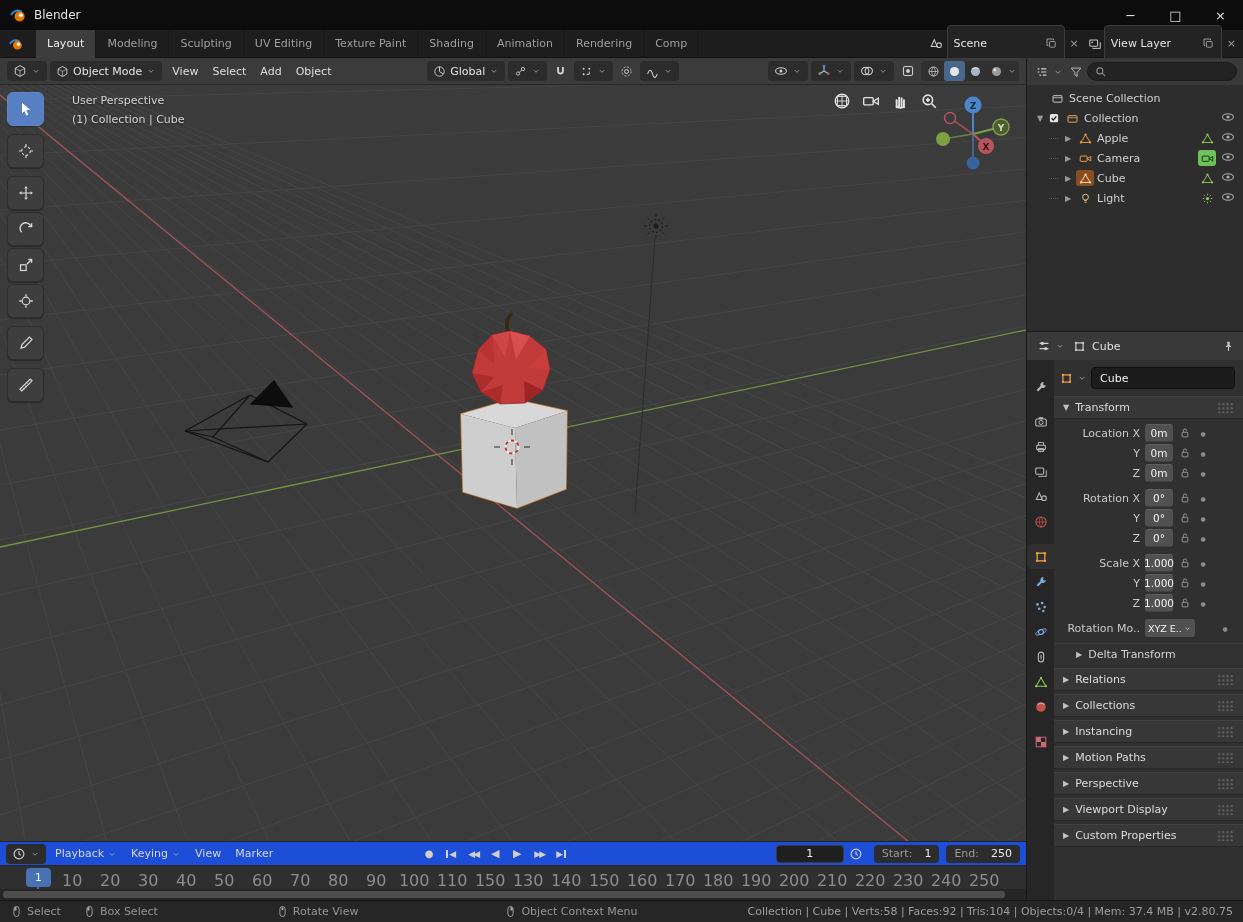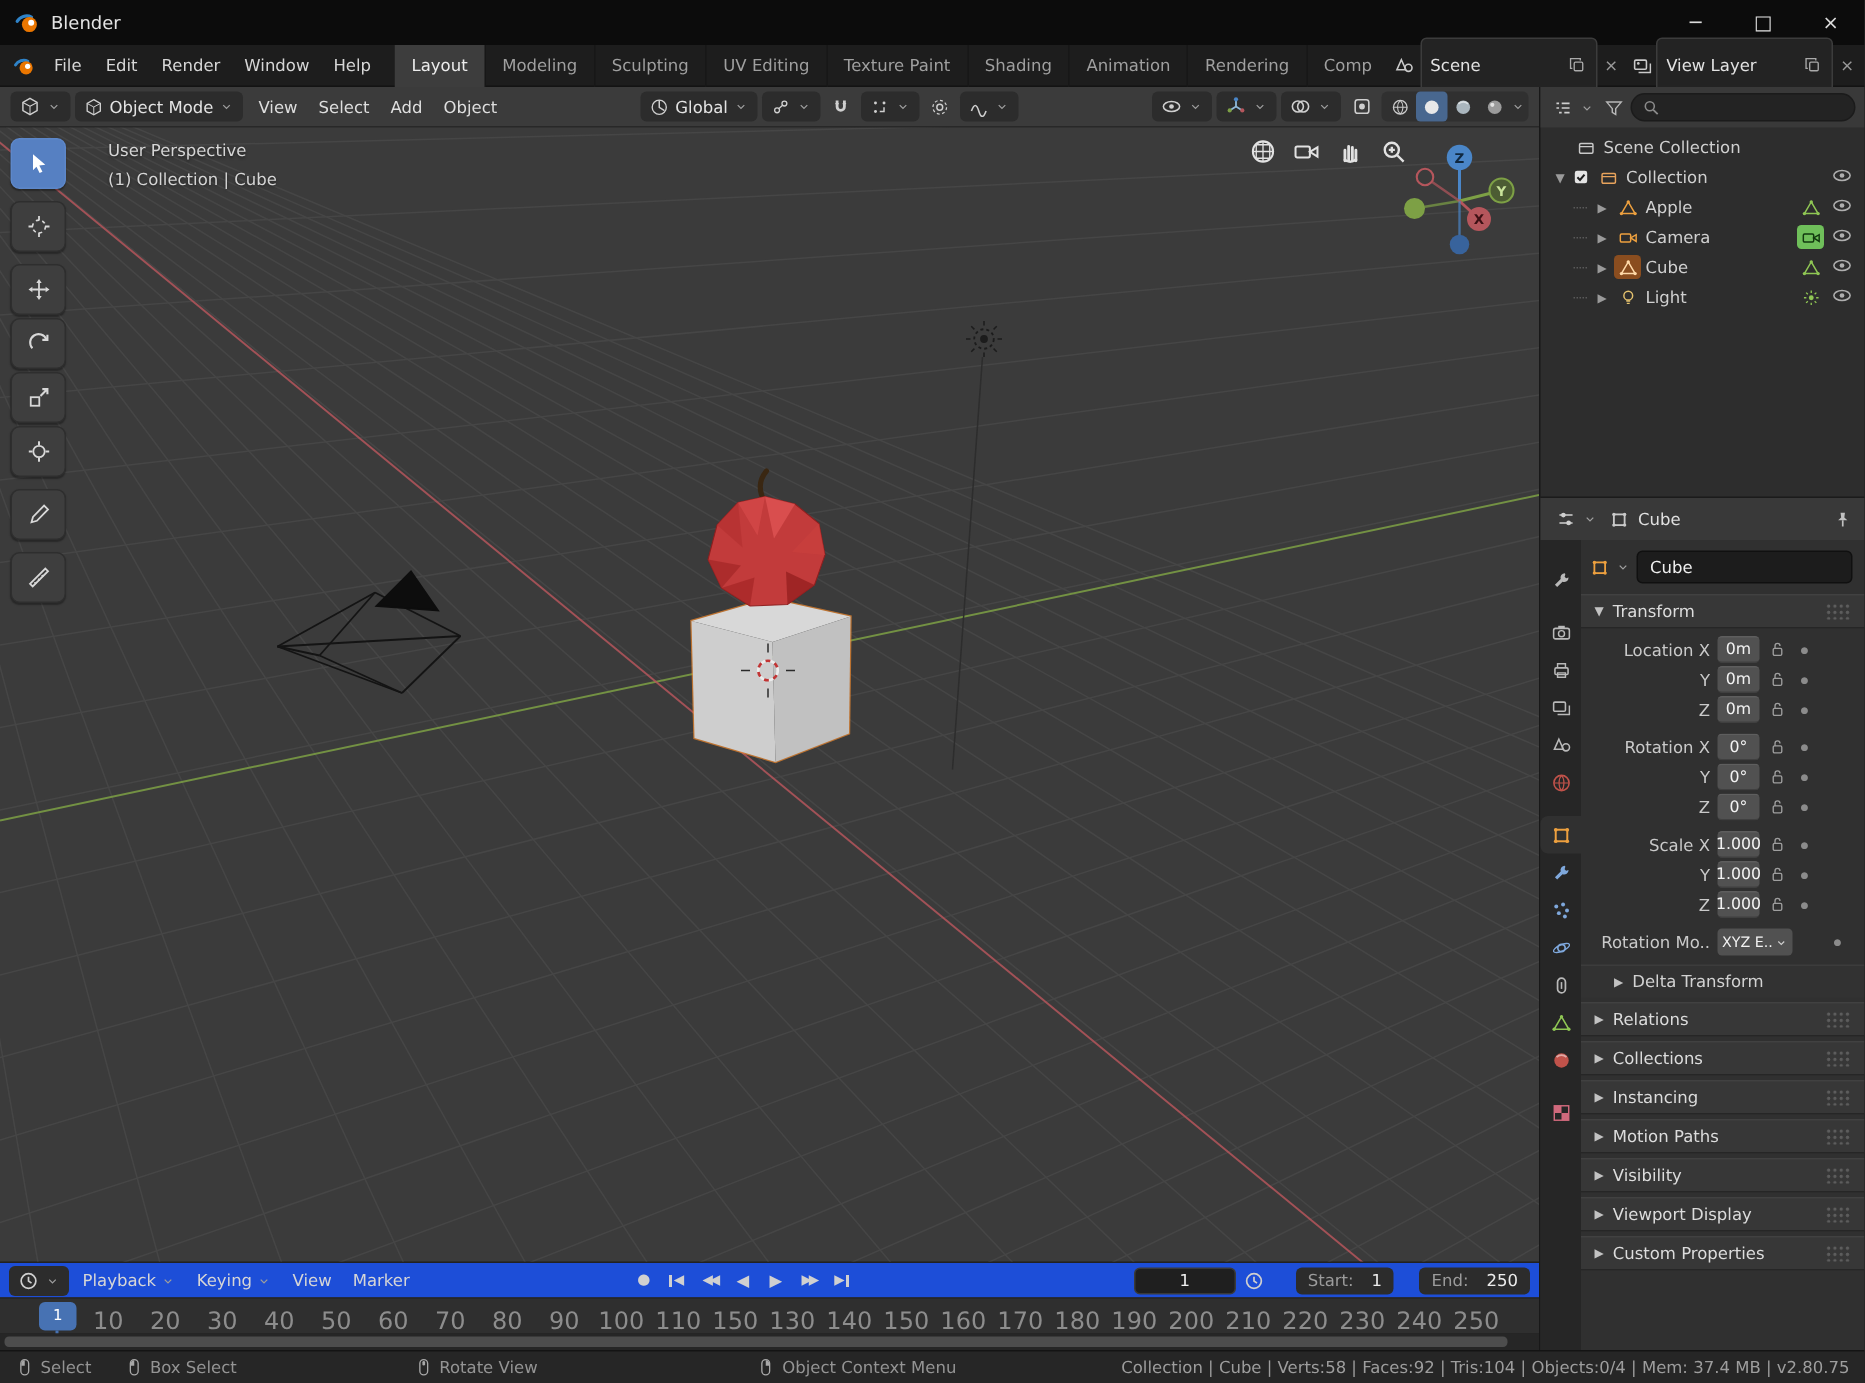--- a/index.html
+++ b/index.html
@@ -54,21 +54,21 @@
 .vp-navicons{position:absolute;top:7px;right:88px;display:flex;gap:11px;z-index:2;color:#e2e2e2}
 
 
 .timeline{flex:none;border-top:1px solid #222}
 .tl-header{height:23px;background:#1d4ed8;display:flex;align-items:center;gap:2px;padding:0 6px}
 .tl-menu{padding:2px 7px;color:#d6d6d6}
 .transport{display:flex;align-items:center;gap:4px;margin-left:138px}
 .tp-btn{height:17px;min-width:18px;padding:0 3px;display:flex;align-items:center;justify-content:center;color:#d0d0d0;font-size:9px;border-radius:3px;gap:1px}
 .tp-bar{width:2px;height:8px;background:currentColor}
 .frame-box{width:68px;height:18px;background:#1f1f1f;border:1px solid #3a3a3a;border-radius:4px;color:#f0f0f0;display:flex;align-items:center;justify-content:center;margin-left:auto}
-.range-field{height:18px;background:#2c2c2c;border-radius:4px;display:flex;align-items:center;padding:0 8px;gap:12px;margin-left:15px}
+.range-field{height:18px;background:#2c2c2c;border-radius:4px;display:flex;align-items:center;padding:0 8px;gap:12px;margin-left:5px}
 .range-field .lbl{color:#9b9b9b}
 .range-field .val{color:#ececec}
 .tl-ruler{height:24px;background:#2f2f2f;position:relative;border-top:1px solid #272727;overflow:hidden}
 .tick{position:absolute;top:5px;transform:translateX(-50%);color:#8d8d8d;font-size:16px}
 .playhead{position:absolute;left:26px;top:2px;width:25px;height:19px;background:#4772b3;border-radius:4px;color:#fff;display:flex;align-items:center;justify-content:center;font-size:10px;z-index:2}
 .ph-stem{position:absolute;left:37px;top:21px;width:2px;height:3px;background:#4772b3}
 .tl-scroll{height:11px;background:#262626;position:relative}
 .tl-thumb{position:absolute;left:3px;top:2px;height:7px;width:1002px;background:#4d4d4d;border-radius:3px}
 
 
@@ -143,27 +143,20 @@
   <div class="menubar">
     <div class="mb-logo">
       <span class="ico">
           <svg width="14" height="14" viewBox="0 0 16 16">
             <path d="M1.5 7.2C3.2 4.2 7.5 2.6 11 4.4" fill="none" stroke="#2f83c8" stroke-width="2.2" stroke-linecap="round"></path>
             <circle cx="9.6" cy="9.4" r="5" fill="#ea7600"></circle>
             <circle cx="10.8" cy="8.2" r="2" fill="#fff"></circle>
           </svg>
         </span>
     </div>
-    <div id="mb-menus" style="display:flex">
-        <div class="menu-item">File</div>
-        <div class="menu-item">Edit</div>
-        <div class="menu-item">Render</div>
-        <div class="menu-item">Window</div>
-        <div class="menu-item">Help</div>
-      </div>
     <div id="ws-tabs" class="ws-tabs">
         <div class="ws-tab active">Layout</div>
         <div class="ws-tab">Modeling</div>
         <div class="ws-tab">Sculpting</div>
         <div class="ws-tab">UV Editing</div>
         <div class="ws-tab">Texture Paint</div>
         <div class="ws-tab">Shading</div>
         <div class="ws-tab">Animation</div>
         <div class="ws-tab">Rendering</div>
         <div class="ws-tab">Comp</div>
@@ -1244,21 +1237,21 @@
                   <span>Instancing</span>
                   <span class="grip"></span>
                 </div>
                 <div class="panel-h collapsed">
                   <span class="caret">▶</span>
                   <span>Motion Paths</span>
                   <span class="grip"></span>
                 </div>
                 <div class="panel-h collapsed">
                   <span class="caret">▶</span>
-                  <span>Visibility</span>
+                  <span>Perspective</span>
                   <span class="grip"></span>
                 </div>
                 <div class="panel-h collapsed">
                   <span class="caret">▶</span>
                   <span>Viewport Display</span>
                   <span class="grip"></span>
                 </div>
                 <div class="panel-h collapsed">
                   <span class="caret">▶</span>
                   <span>Custom Properties</span>

